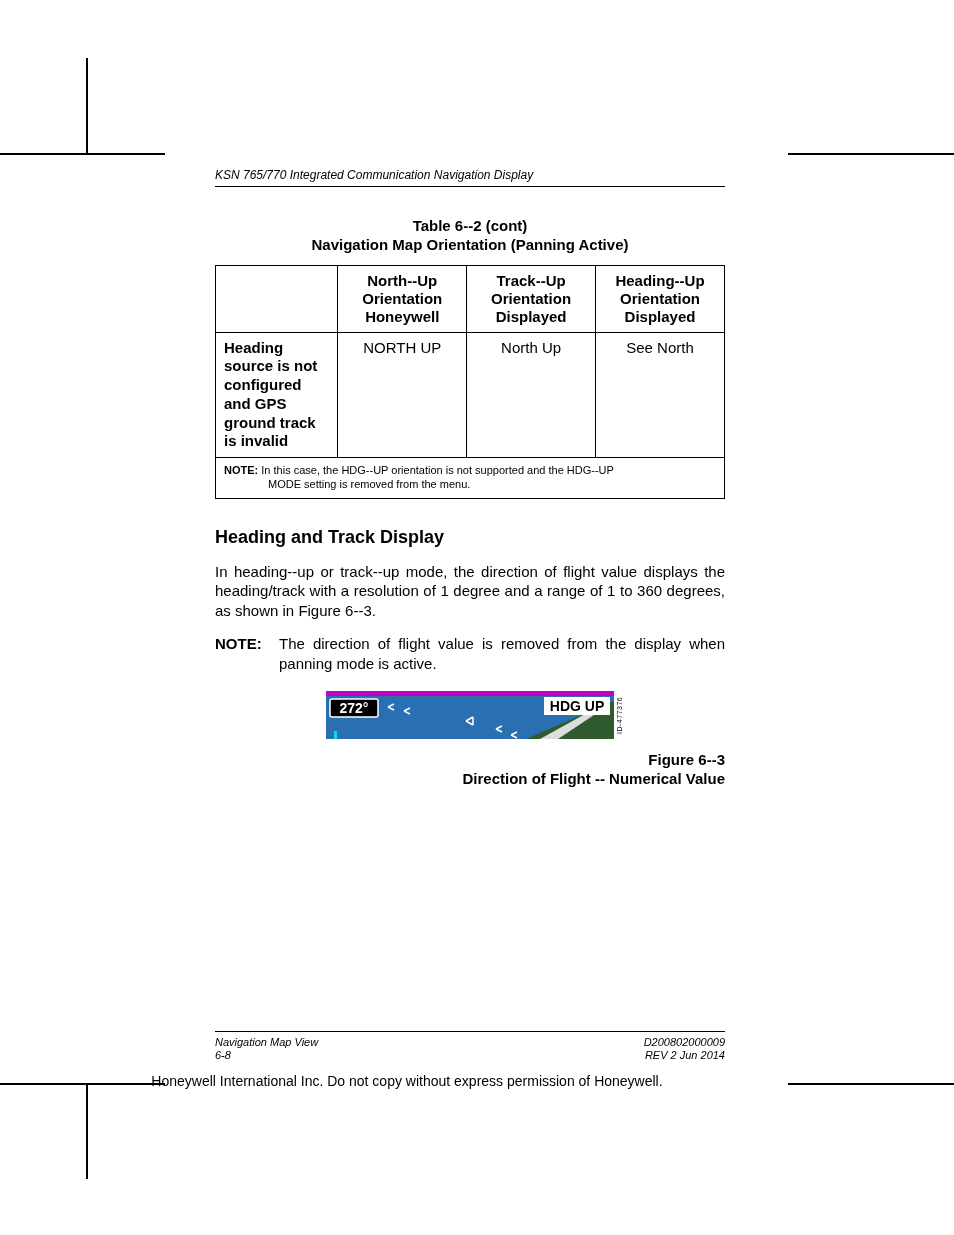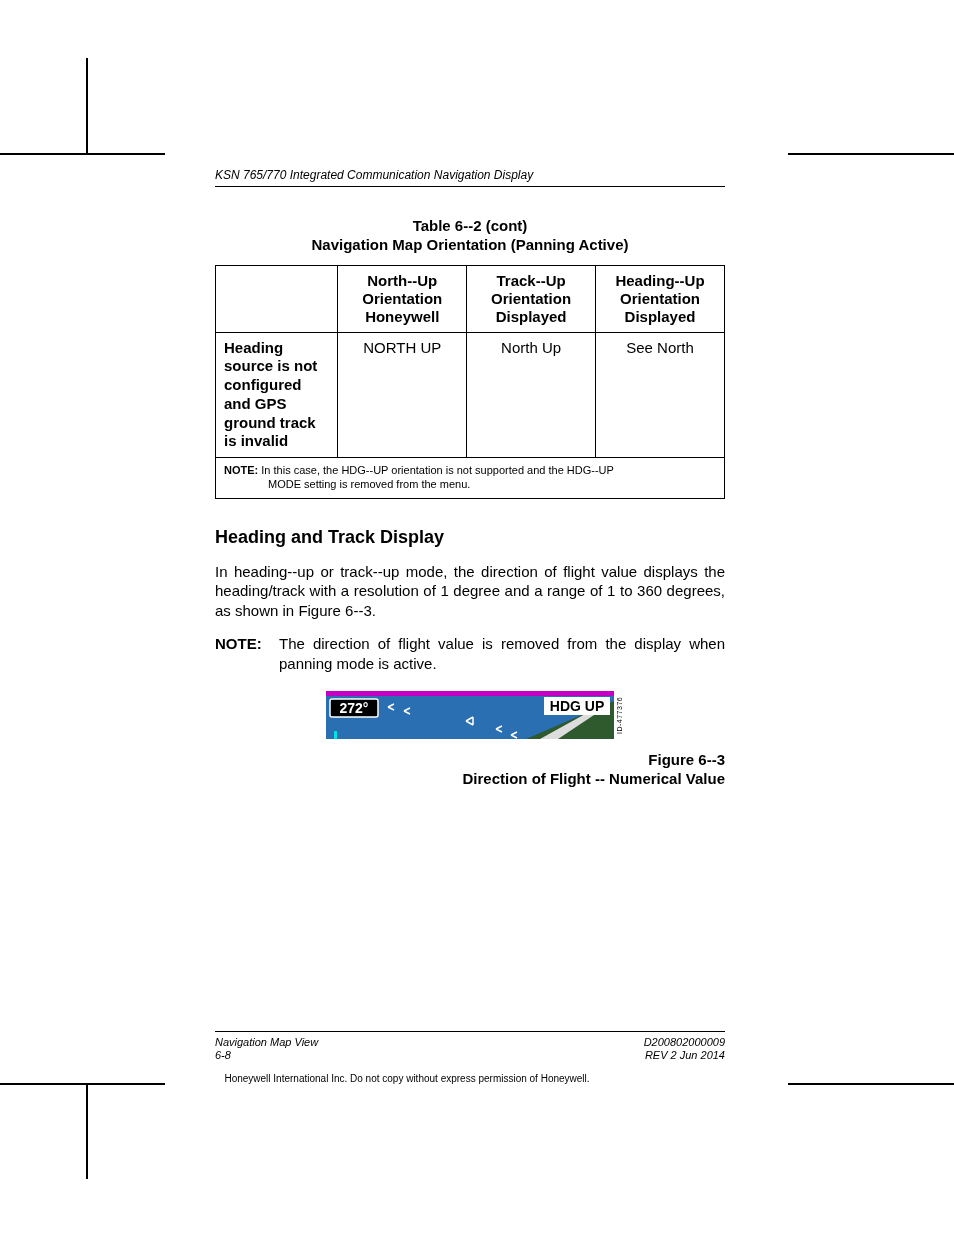--- a/index.html
+++ b/index.html
@@ -132,21 +132,21 @@
     font-size:11px;
   }
   .footer .rule { border-top:1px solid #000; height:1px; margin-bottom:3px;}
   .footer .row { display:flex; justify-content:space-between; font-style:italic; line-height:1.2;}
   .copyright {
     position:absolute;
     left:0;
     width:814px;
     top:1073px;
     text-align:center;
-    font-size:10px;
+    font-size:14px;
   }
 </style>
 </head>
 <body>
 
 <div class="page">
 
   <div class="crop-a"></div>
   <div class="crop-b"></div>
   <div class="crop-c"></div>

